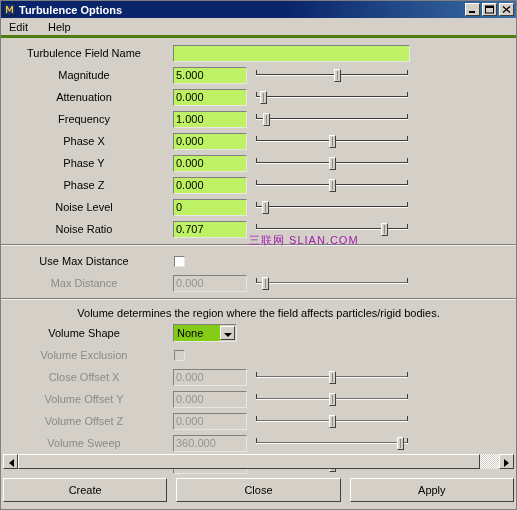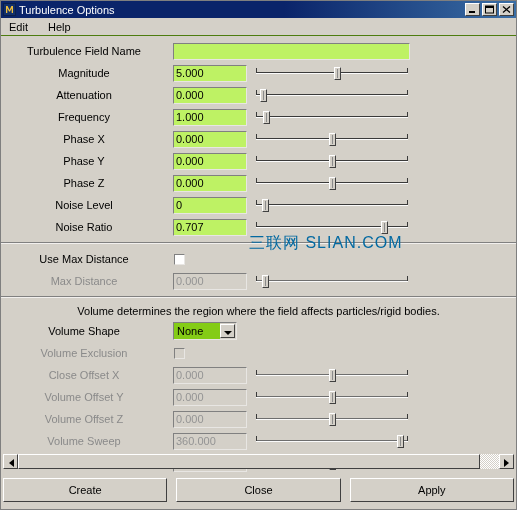--- a/index.html
+++ b/index.html
@@ -13,32 +13,32 @@
   .window{width:517px;height:510px;position:relative;background:#d4d0c8;
     border:1px solid #7f7f7f;box-sizing:border-box;}
 
   
   .titlebar{height:17px;display:flex;align-items:center;
     background:linear-gradient(to right,#0a246a 0%,#0a246a 55%,#3a6ea5 100%);
     padding:0 2px 0 2px;box-sizing:border-box;}
   .app-icon{width:13px;height:13px;margin-right:3px;flex:none;position:relative;
     background:#12306b;border:1px solid #0a1f4a;box-sizing:border-box;}
   .app-icon svg{display:block;}
-  .title-text{color:#fff;font-weight:normal;font-size:11px;flex:1;
+  .title-text{color:#fff;font-weight:bold;font-size:11px;flex:1;
     white-space:nowrap;overflow:hidden;letter-spacing:0px;}
   .win-btns{display:flex;gap:2px;align-items:center;}
   .wbtn{width:15px;height:13px;background:#d4d0c8;
     border-top:1px solid #fff;border-left:1px solid #fff;
     border-right:1px solid #404040;border-bottom:1px solid #404040;
     box-sizing:border-box;position:relative;}
   .wbtn svg{position:absolute;left:0;top:0;}
 
   
   .menubar{height:17px;display:flex;align-items:center;padding-left:6px;
-    background:#d4d0c8;border-bottom:1px solid #4d7c0f;}
+    background:#d4d0c8;border-bottom:3px solid #4d7c0f;}
   .menu-item{padding:1px 9px 1px 2px;margin-right:9px;font-size:11px;cursor:default;}
 
   
   .panel{position:relative;background:#d4d0c8;padding:0;}
   .sep{height:0;border-top:1px solid #808080;border-bottom:1px solid #f2f0ee;
     margin:5px 0 5px 0;}
 
   .row{display:flex;align-items:center;height:20px;margin-bottom:2px;}
   .lbl{width:172px;text-align:center;padding-right:6px;font-size:11px;
     white-space:nowrap;box-sizing:border-box;}
@@ -113,21 +113,21 @@
 
   
   .btnbar{position:absolute;left:2px;right:2px;bottom:4px;height:30px;
     display:flex;gap:9px;align-items:center;}
   .btn{flex:1;height:24px;background:#d4d0c8;font-size:11px;
     display:flex;align-items:center;justify-content:center;
     border-top:1px solid #fff;border-left:1px solid #fff;
     border-right:1px solid #404040;border-bottom:1px solid #404040;
     box-sizing:border-box;cursor:default;}
 
-  .wm{position:absolute;left:248px;top:232px;font-size:16px;color:#0369a1;
+  .wm{position:absolute;left:248px;top:232px;font-size:11px;color:#a21caf;
     letter-spacing:1px;pointer-events:none;font-family:"Liberation Sans",sans-serif;}
 </style>
 </head>
 <body>
 
 <div class="window">
 
   <div class="titlebar">
     <span class="app-icon">
       <svg width="11" height="11" viewBox="0 0 11 11">

